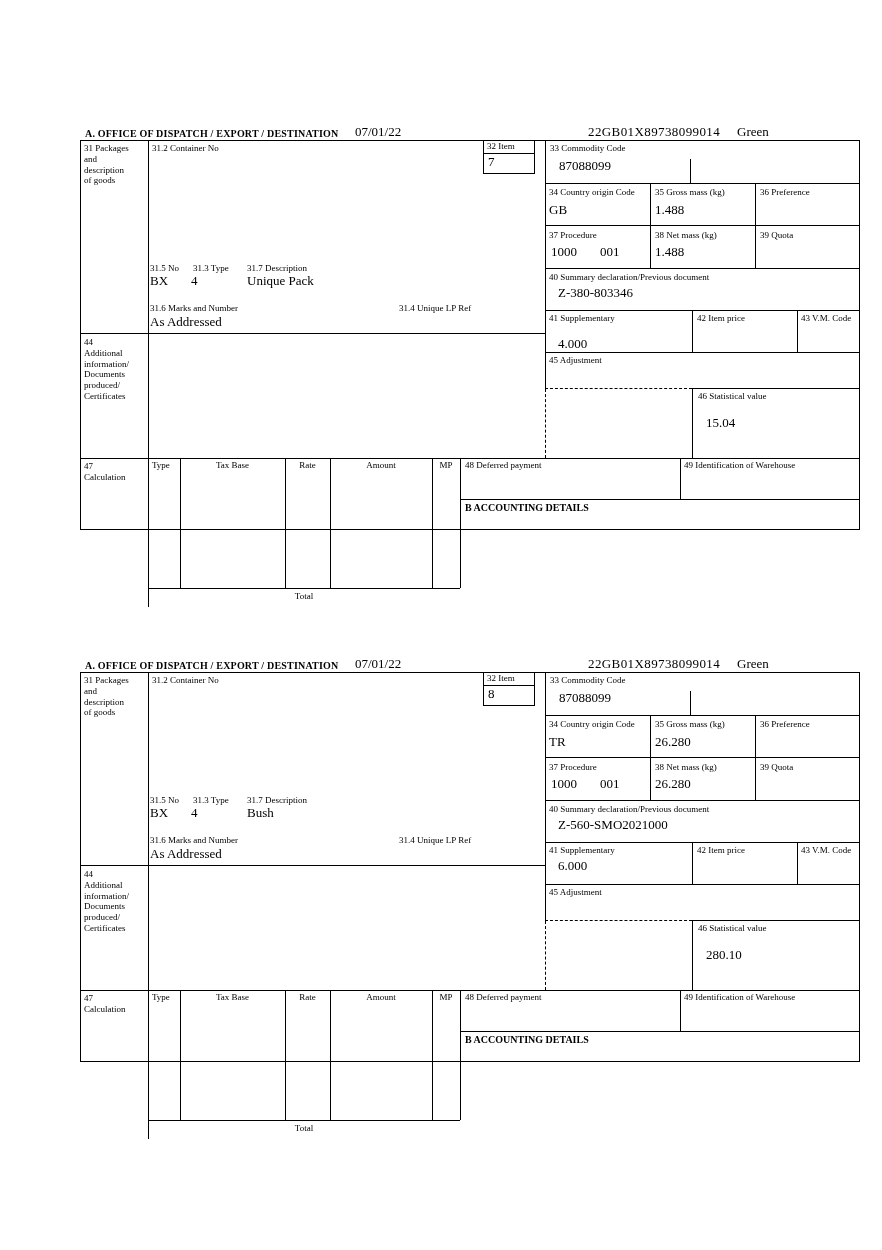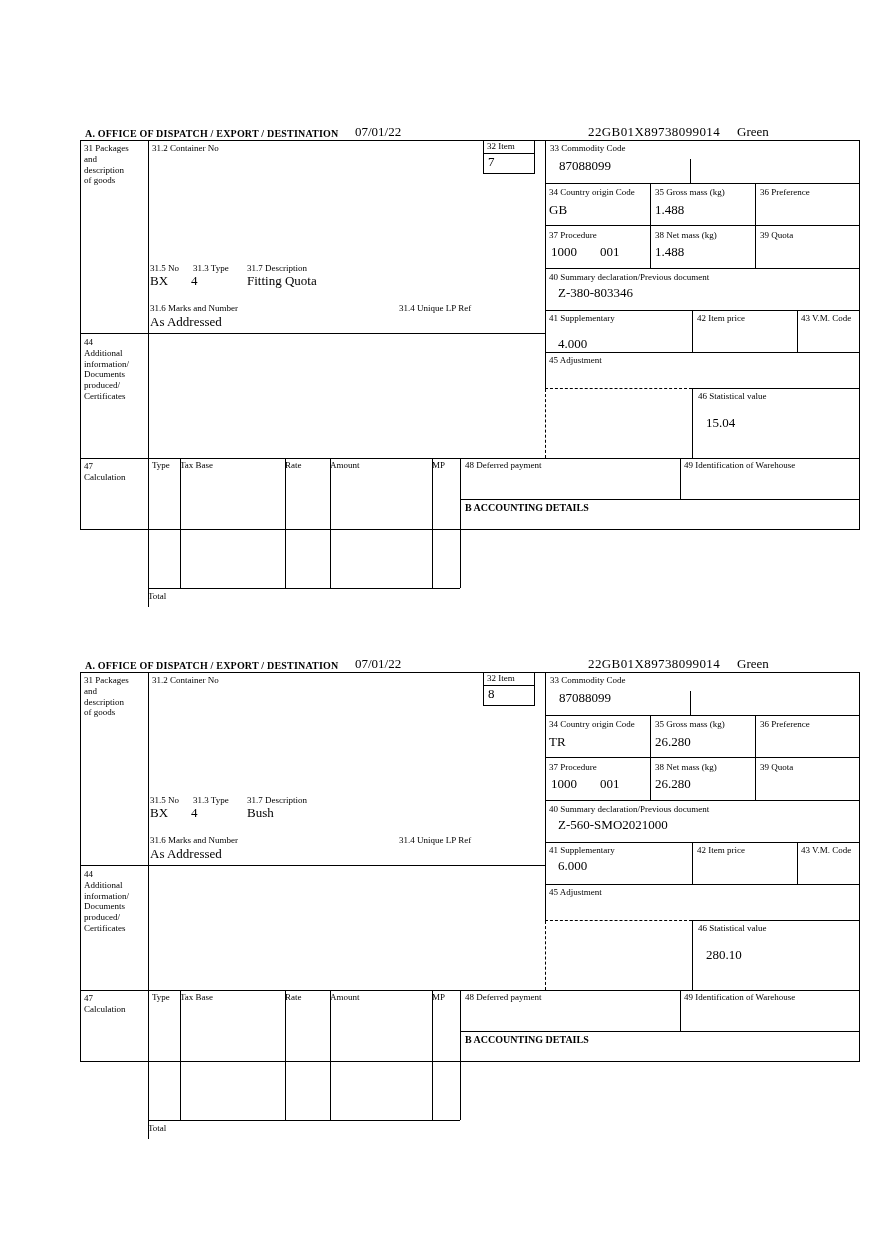--- a/index.html
+++ b/index.html
@@ -8,21 +8,21 @@
   .block { position:absolute; left:80px; width:780px; height:506px;margin-top:44px; }
   .hdr-title { position:absolute; left:5px; top:6px; font-size:10px; font-weight:bold; white-space:nowrap; letter-spacing:.2px; }
   .hdr-date { position:absolute; left:275px; top:2px; font-size:13px; white-space:nowrap; }
   .hdr-ref { position:absolute; left:508px; top:2px; font-size:13px; white-space:nowrap; letter-spacing:.4px; }
   .hdr-status { position:absolute; left:657px; top:2px; font-size:13px; white-space:nowrap; }
   .form-box { position:absolute; left:0; top:18px; width:780px; height:390px; border:1px solid #000; box-sizing:border-box; }
   .lbl { position:absolute; font-size:9px; line-height:1.2; white-space:nowrap; }
   .lbl.pre { white-space:pre-line; }
   .val { position:absolute; font-size:13px; line-height:1.1; white-space:nowrap; }
   .bold { font-weight:bold; }
-  .ctr { }
+  .ctr { text-align:center; }
   .vline { position:absolute; width:1px; background:#000; }
   .hline { position:absolute; height:1px; background:#000; }
   .dash-v { position:absolute; width:0; border-left:1px dashed #000; }
   .dash-h { position:absolute; height:0; border-top:1px dashed #000; }
   .item-box { position:absolute; left:402px; top:0; width:52px; height:33px; box-sizing:border-box;
               border-left:1px solid #000; border-right:1px solid #000; border-bottom:1px solid #000; }
   .item-box .ilabel { display:block; height:13px; border-bottom:1px solid #000; font-size:9px; padding-left:3px; box-sizing:border-box; }
   .item-box .ivalue { display:block; font-size:13px; padding-left:4px; }
   .stat-box { position:absolute; left:611px; top:247px; width:167px; height:70px; box-sizing:border-box;
               border-left:1px solid #000; border-top:1px solid #000; }
@@ -83,21 +83,21 @@
       <span class="lbl" style="left:71px;top:2px">31.2 Container No</span>
       <div class="item-box">
         <span class="ilabel">32 Item</span>
         <span class="ivalue">7</span>
       </div>
       <span class="lbl" style="left:69px;top:122px">31.5 No</span>
       <span class="lbl" style="left:112px;top:122px">31.3 Type</span>
       <span class="lbl" style="left:166px;top:122px">31.7 Description</span>
       <span class="val" style="left:69px;top:133px">BX</span>
       <span class="val" style="left:110px;top:133px">4</span>
-      <span class="val" style="left:166px;top:133px">Fitting Quota</span>
+      <span class="val" style="left:166px;top:133px">Unique Pack</span>
       <span class="lbl" style="left:69px;top:162px">31.6 Marks and Number</span>
       <span class="lbl" style="left:318px;top:162px">31.4 Unique LP Ref</span>
       <span class="val" style="left:69px;top:174px">As Addressed</span>
 
       <span class="lbl" style="left:469px;top:2px">33 Commodity Code</span>
       <span class="val" style="left:478px;top:18px">87088099</span>
       <span class="lbl" style="left:468px;top:46px">34 Country origin Code</span>
       <span class="val" style="left:468px;top:62px">GB</span>
       <span class="lbl" style="left:574px;top:46px">35 Gross mass (kg)</span>
       <span class="val" style="left:574px;top:62px">1.488</span>

